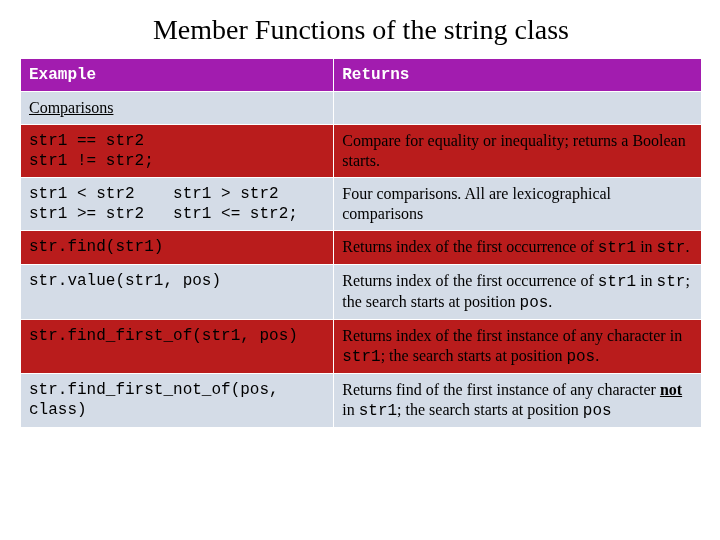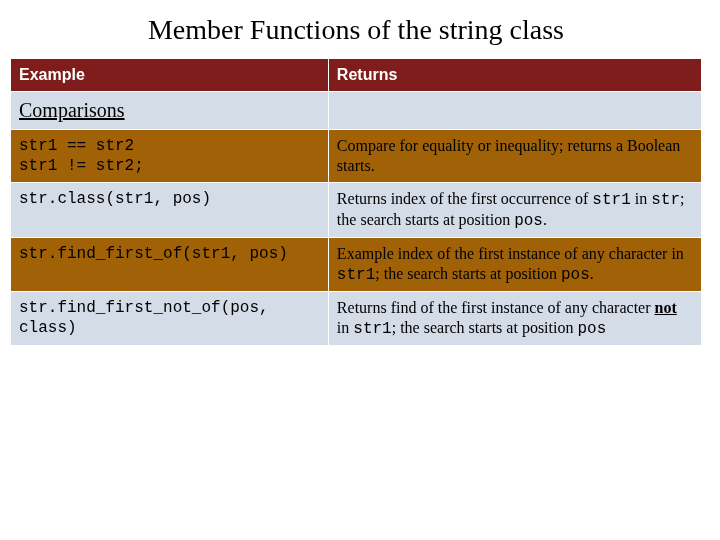--- a/index.html
+++ b/index.html
@@ -8,21 +8,21 @@
     font-family: "Times New Roman", Times, serif;
     background: #fff;
     width: 720px;
     height: 540px;
     overflow: hidden;
   }
   .slide {
     box-sizing: border-box;
     width: 720px;
     height: 540px;
-    padding: 10px 18px 18px 10px;
+    padding: 10px 18px 18px 20px;
   }
   .title {
     font-size: 28px;
     text-align: center;
     margin: 4px 0 12px 0;
     color: #000;
   }
   table {
     border-collapse: collapse;
     width: 100%;
@@ -32,36 +32,36 @@
   col.col-remarks { width: 54%; }
   td, th {
     border: 1px solid #fff;
     vertical-align: top;
     padding: 6px 8px;
     font-size: 16px;
     line-height: 1.25;
     text-align: left;
   }
   .hdr {
-    background: #7f1d1d;
+    background: #a21caf;
     color: #fff;
     font-weight: bold;
-    font-family: Liberation Sans, sans-serif;
+    font-family: Liberation Mono, monospace;
   }
   .section td {
     background: #d4dce7;
   }
   .section .section-label {
     font-family: "Times New Roman", Times, serif;
-    font-size: 20px;
+    font-size: 16px;
     text-decoration: underline;
     font-weight: normal;
   }
   .odd td {
-    background: #a16207;
+    background: #b91c1c;
   }
   .even td {
     background: #d4dce7;
   }
   td.codecol {
     font-family: "Courier New", Courier, monospace;
     font-size: 16px;
     white-space: pre-wrap;
   }
   td.remarkcol {
@@ -95,30 +95,39 @@
       <td><span class="section-label">Comparisons</span></td>
       <td></td>
     </tr>
 
     <tr class="odd">
       <td class="codecol">str1 == str2
 str1 != str2;</td>
       <td class="remarkcol">Compare for equality or inequality; returns a Boolean starts.</td>
     </tr>
 
+    <tr class="even">
+      <td class="codecol">str1 &lt; str2    str1 &gt; str2
+str1 &gt;= str2   str1 &lt;= str2;</td>
+      <td class="remarkcol">Four comparisons.  All are lexicographical comparisons</td>
+    </tr>
 
+    <tr class="odd">
+      <td class="codecol">str.find(str1)</td>
+      <td class="remarkcol"><span>Returns index of the first occurrence of </span><span class="mono">str1</span><span> in </span><span class="mono">str</span><span>.</span></td>
+    </tr>
 
     <tr class="even">
-      <td class="codecol">str.class(str1, pos)</td>
+      <td class="codecol">str.value(str1, pos)</td>
       <td class="remarkcol"><span>Returns index of the first occurrence of </span><span class="mono">str1</span><span> in </span><span class="mono">str</span><span>; the search starts at position </span><span class="mono">pos</span><span>.</span></td>
     </tr>
 
     <tr class="odd">
       <td class="codecol">str.find_first_of(str1, pos)</td>
-      <td class="remarkcol"><span>Example index of the first instance of any character in </span><span class="mono">str1</span><span>; the search starts at position </span><span class="mono">pos</span><span>.</span></td>
+      <td class="remarkcol"><span>Returns index of the first instance of any character in </span><span class="mono">str1</span><span>; the search starts at position </span><span class="mono">pos</span><span>.</span></td>
     </tr>
 
     <tr class="even">
       <td class="codecol">str.find_first_not_of(pos, class)</td>
       <td class="remarkcol"><span>Returns find of the first instance of any character </span><span class="notbold">not</span><span> in </span><span class="mono">str1</span><span>; the search starts at position </span><span class="mono">pos</span></td>
     </tr>
 
   </tbody>
     </table>
 </div>

